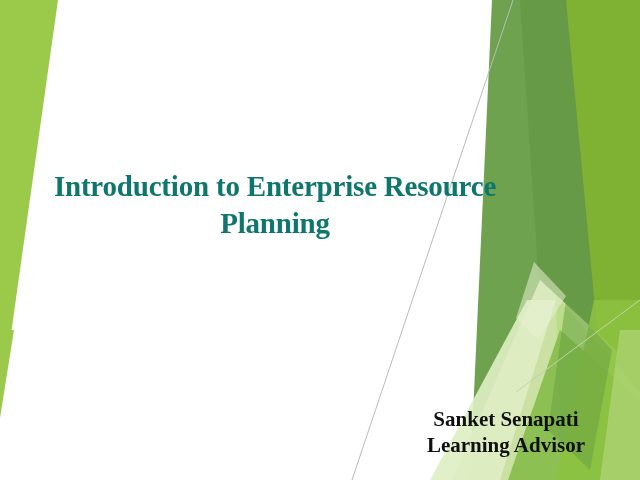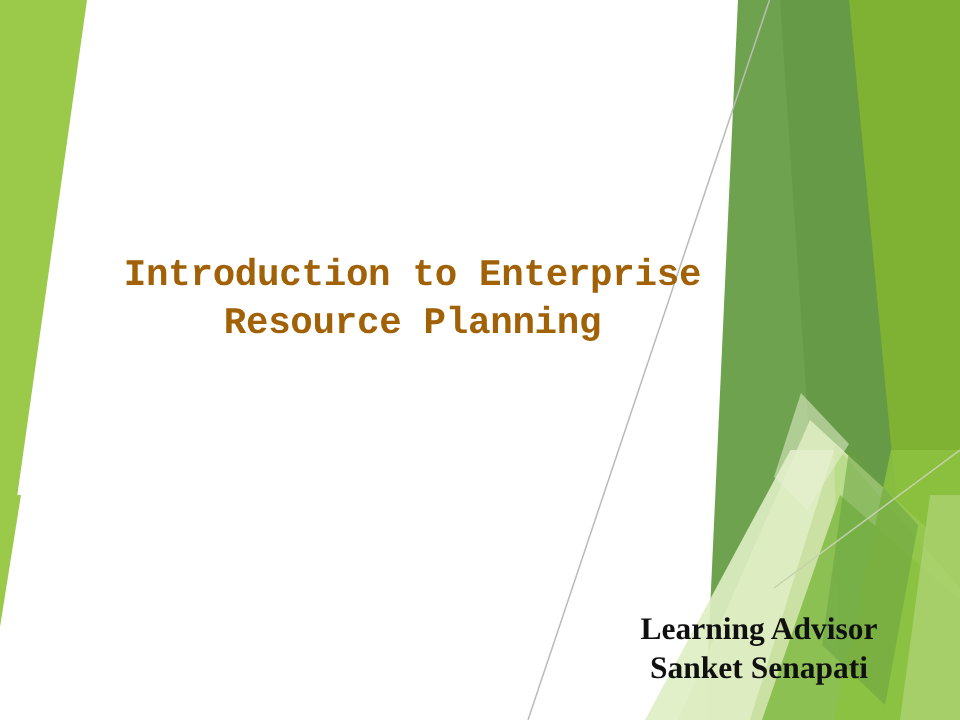--- a/index.html
+++ b/index.html
@@ -25,25 +25,25 @@
   }
   .title-block {
     position: absolute;
     left: 40px;
     top: 168px;
     width: 470px;
     text-align: center;
     z-index: 5;
   }
   .title-text {
-    font-family: Liberation Mono, monospace;
+    font-family: Liberation Serif, serif;
     font-weight: bold;
-    font-size: 25px;
+    font-size: 29px;
     line-height: 1.27;
-    color: #a16207;
+    color: #0f766e;
     letter-spacing: -0.2px;
     margin: 0;
     white-space: pre-wrap;
   }
   .subtitle-block {
     position: absolute;
     left: 398px;
     top: 406px;
     width: 216px;
     text-align: center;
@@ -97,17 +97,17 @@
 
     <line x1="640" y1="300" x2="516" y2="392" stroke="#c3d2ac" stroke-width="1"></line>
 
   </svg>
 
   <div class="title-block">
     <div class="title-text">Introduction to Enterprise Resource Planning</div>
   </div>
 
   <div class="subtitle-block">
+    <div class="subtitle-line">Sanket Senapati</div>
     <div class="subtitle-line">Learning Advisor</div>
-    <div class="subtitle-line">Sanket Senapati</div>
   </div>
 
 </div>
 
 </body></html>

